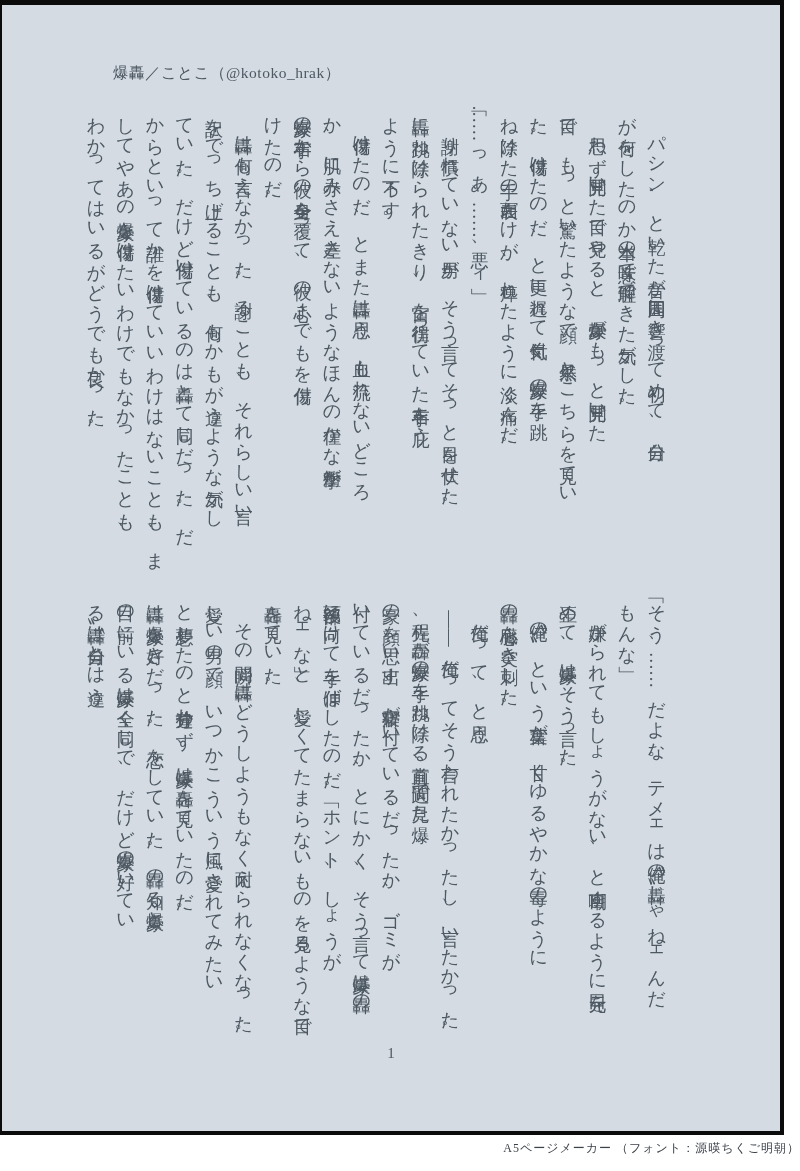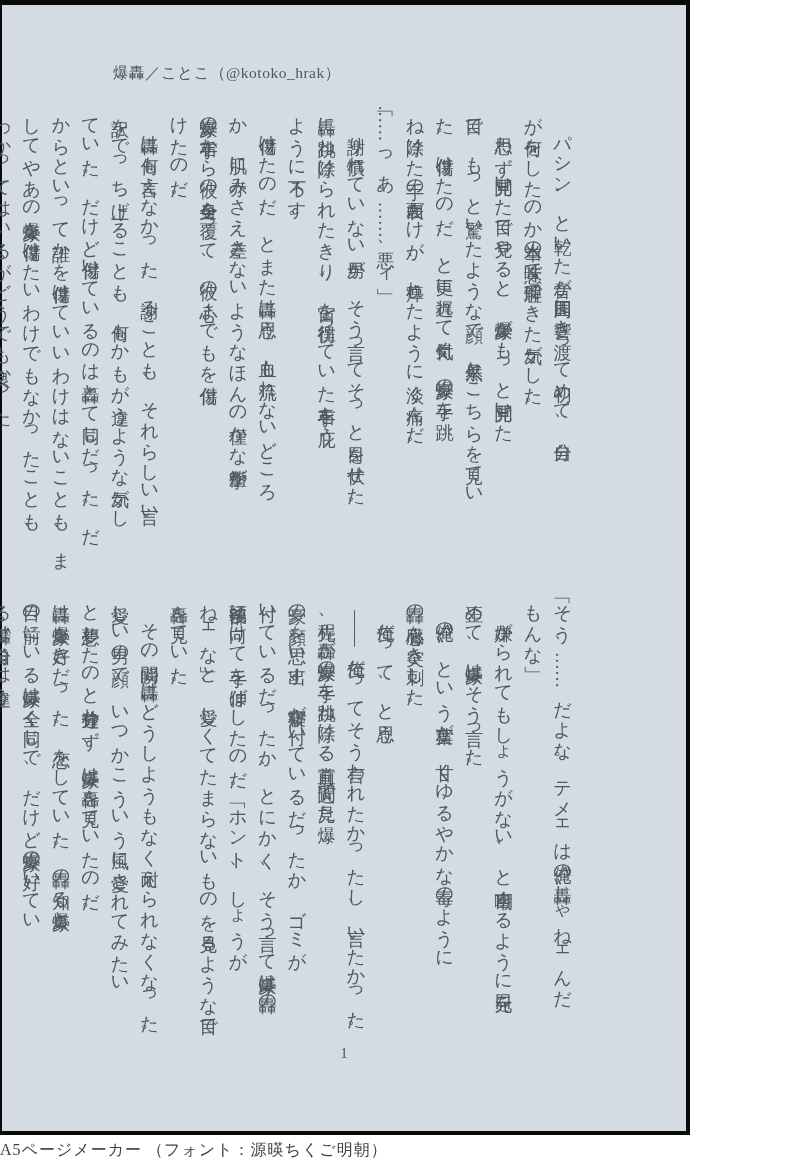--- a/index.html
+++ b/index.html
@@ -8,21 +8,21 @@
     width: 800px;
     height: 1171px;
     background: #ffffff;
     font-family: "Liberation Serif", serif;
     overflow: hidden;
   }
   .page {
     position: absolute;
     left: 0;
     top: 0;
-    width: 690px;
+    width: 784px;
     height: 1135px;
     box-sizing: border-box;
     background: #d4dbe2;
     border-top: 5px solid #0b0b0b;
     border-bottom: 4px solid #0b0b0b;
     border-left: 2px solid #0b0b0b;
     border-right: 4px solid #0b0b0b;
   }
   .header {
     position: absolute;
@@ -53,22 +53,22 @@
     width: 100%;
     text-align: center;
     font-size: 15px;
     color: #4d5862;
   }
   .footer-note {
     position: absolute;
     left: 0;
     top: 1140px;
     width: 100%;
-    text-align: left;
-    font-size: 16px;
+    text-align: right;
+    font-size: 12px;
     letter-spacing: 1px;
     color: #3c424a;
     background: #ffffff;
   }
 </style>
 </head>
 <body>
 
 <div class="page">
   <div class="header">爆轟／ことこ（@kotoko_hrak）</div>

